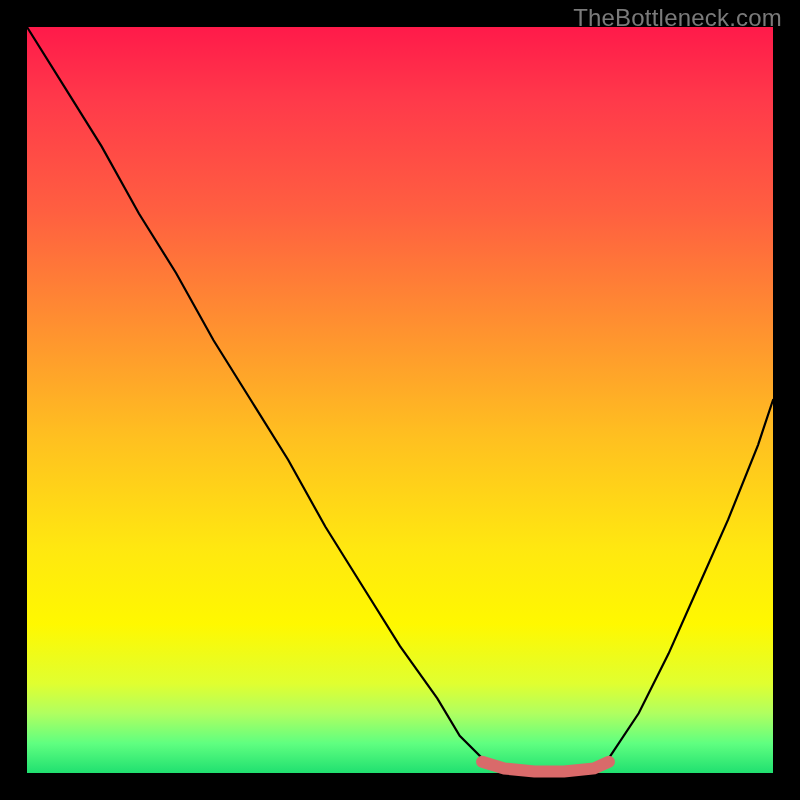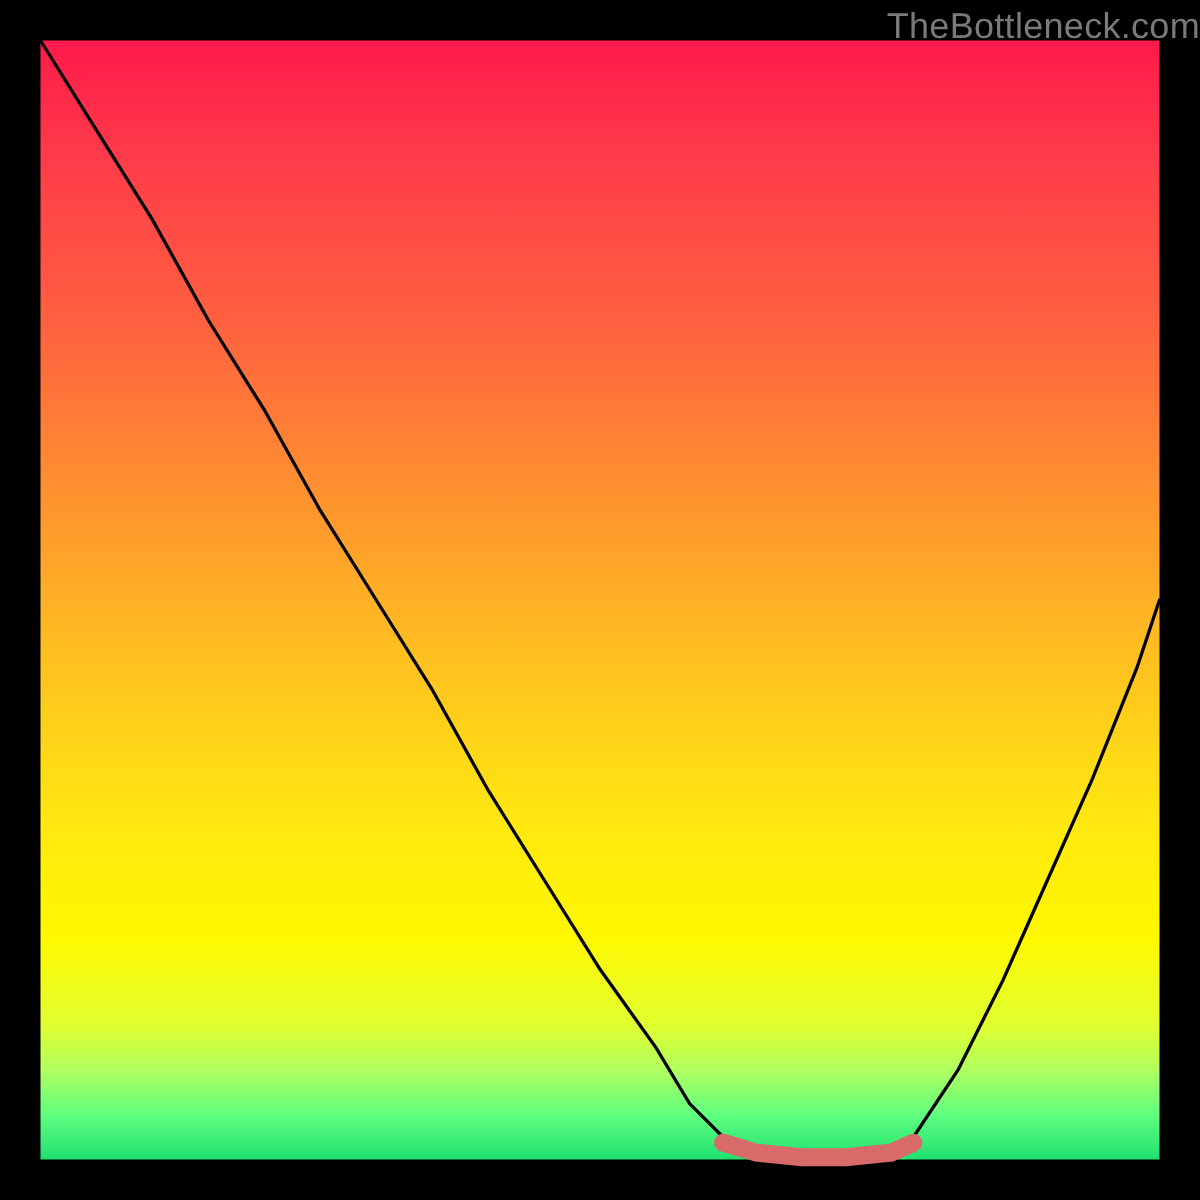--- a/index.html
+++ b/index.html
@@ -26,21 +26,21 @@
       #ffe810 70%,
       #fff800 80%,
       #e0ff30 88%,
       #b0ff60 92%,
       #60ff80 96%,
       #20e070 100%);
   }
   .watermark {
     position: absolute;
     top: 4px;
-    right: 0;
+    right: 18px;
     font-family: Arial, Helvetica, sans-serif;
     font-size: 24px;
     font-weight: 500;
     color: #7a7a7a;
     letter-spacing: 0.2px;
   }
   svg.curve {
     position: absolute;
     left: 27px;
     top: 27px;

